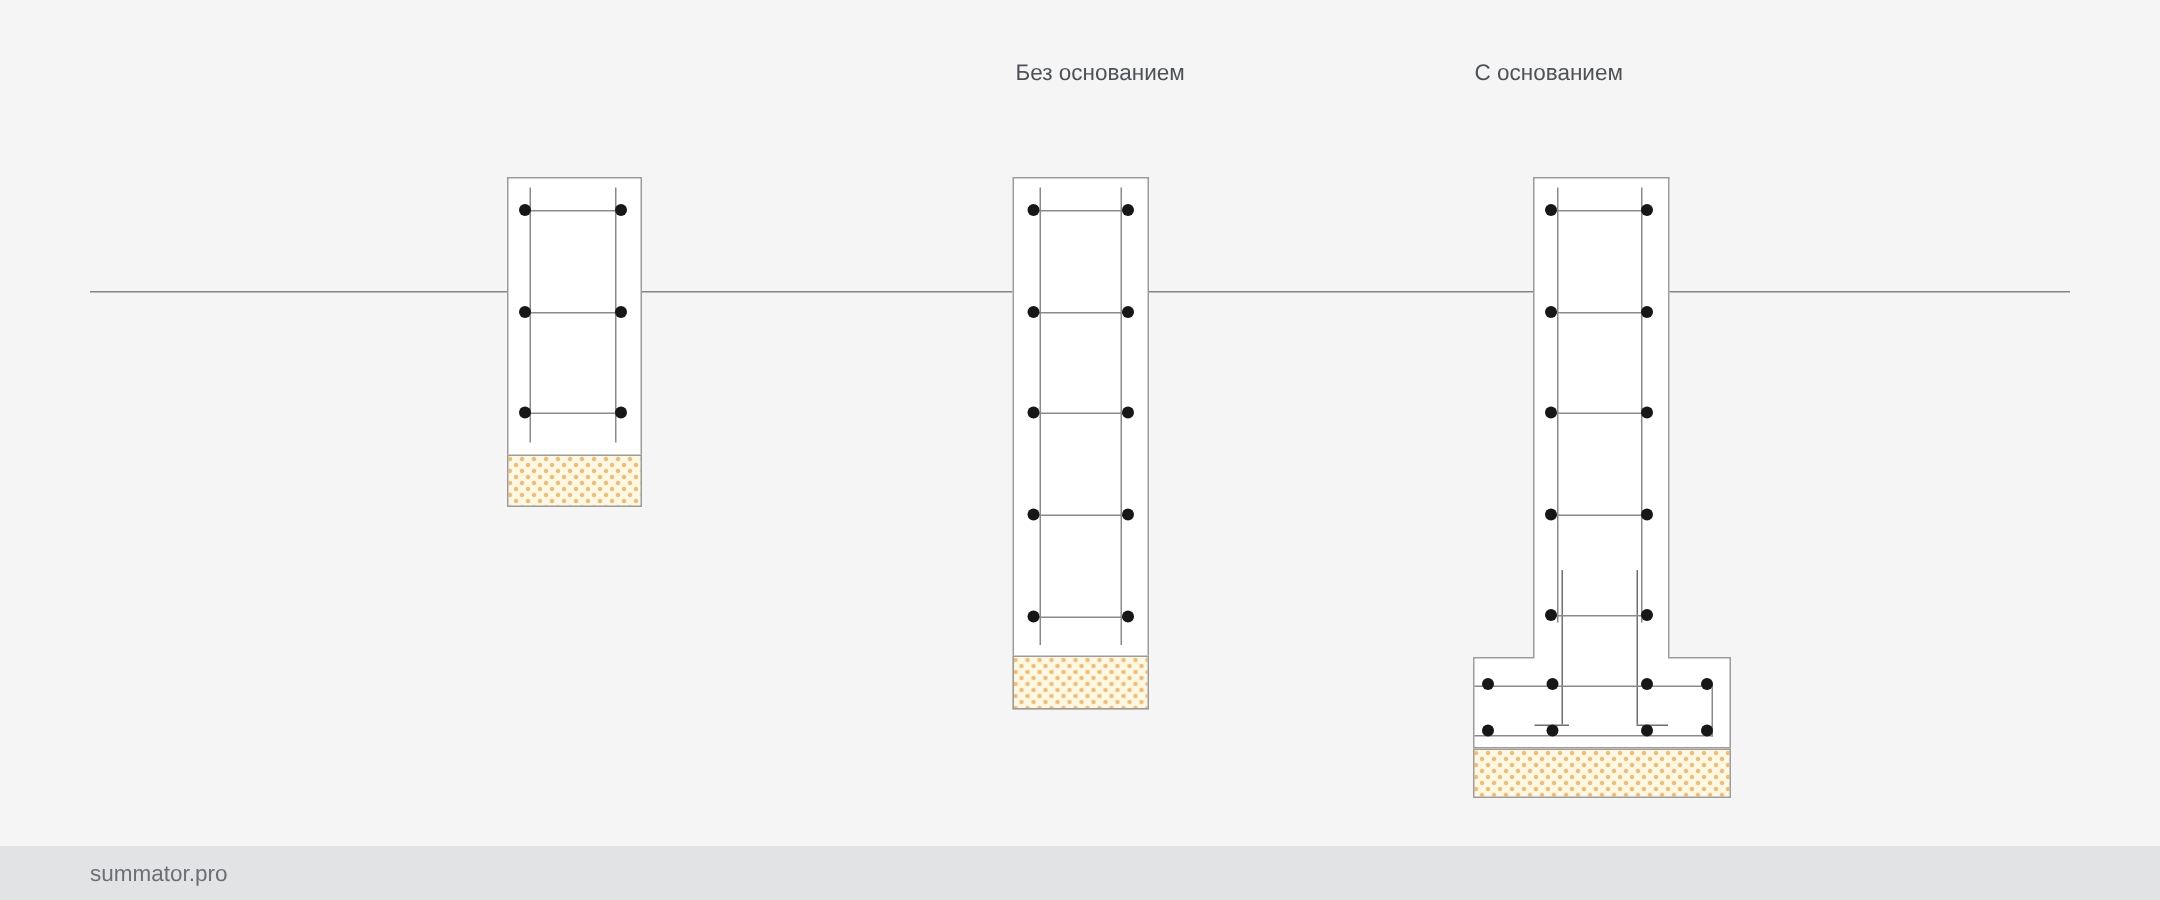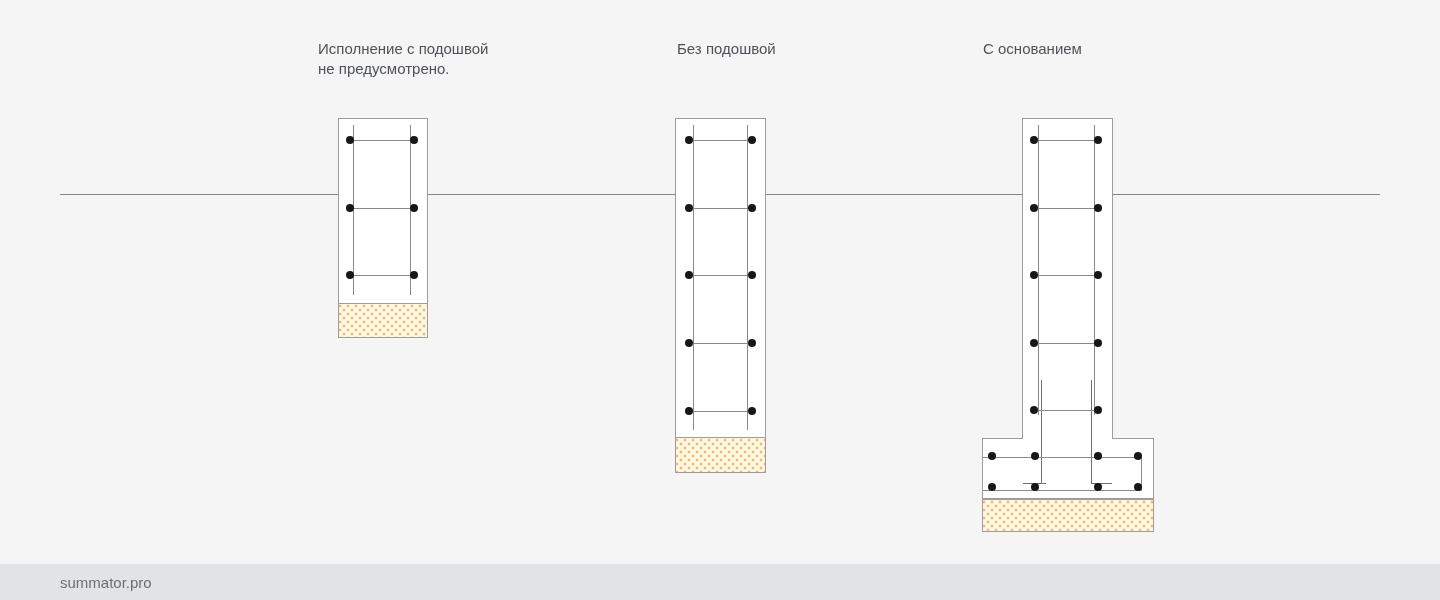--- a/index.html
+++ b/index.html
@@ -33,23 +33,21 @@
     display:flex;align-items:center;
   }
   #footer .site{
     margin-left:60px;font-size:15px;color:var(--footer-text,#6c6f73);
   }
 </style>
 </head>
 <body>
 
 <div id="stage">
-  <div class="caption" style="left: 318px; top: 39px;">Исполнение с подошвой
-не предусмотрено.</div>
-  <div class="caption" style="left: 677px; top: 39px;">Без подошвой</div>
+  <div class="caption" style="left: 677px; top: 39px;">Без основанием</div>
   <div class="caption" style="left: 983px; top: 39px;">С основанием</div>
 <div class="prim" style="left: 60px; top: 194px; width: 1320px; height: 1px; background: rgb(132, 132, 132);"></div>
     <div class="figure-group">
       <div class="prim" style="left: 338px; top: 118px; width: 90px; height: 220px; background: rgb(255, 255, 255); border-width: 1px; border-style: solid; border-color: rgb(156, 156, 156);"></div>
       <div class="prim sand" style="left: 338px; top: 303px; width: 90px; height: 35px;"></div>
       <div class="prim" style="left: 353px; top: 125px; width: 1px; height: 170px; background: rgb(138, 138, 138);"></div>
       <div class="prim" style="left: 410px; top: 125px; width: 1px; height: 170px; background: rgb(138, 138, 138);"></div>
       <div class="prim" style="left: 349px; top: 140px; width: 67px; height: 1px; background: rgb(138, 138, 138);"></div>
       <div class="prim" style="left: 349px; top: 208px; width: 67px; height: 1px; background: rgb(138, 138, 138);"></div>
       <div class="prim" style="left: 349px; top: 275px; width: 67px; height: 1px; background: rgb(138, 138, 138);"></div>

